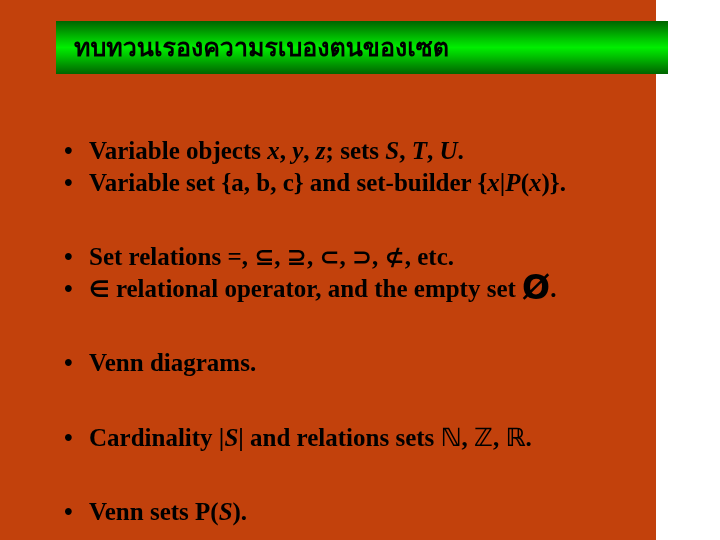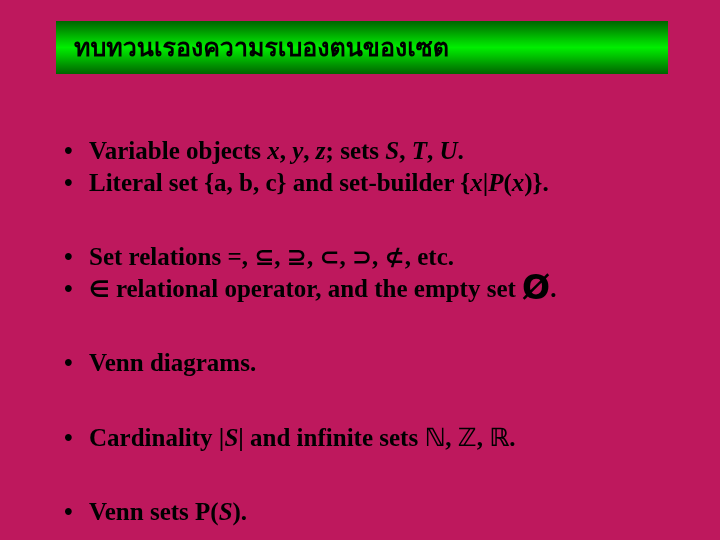--- a/index.html
+++ b/index.html
@@ -8,23 +8,23 @@
   }
   body {
     width: 720px;
     height: 540px;
     background: #ffffff;
     font-family: "Liberation Serif", "DejaVu Serif", serif;
     overflow: hidden;
   }
   .slide {
     position: relative;
-    width: 720px;
+    width: 656px;
     height: 540px;
-    background: #be185d;
+    background: #c2410c;
   }
 
   
   .title-bar {
     position: absolute;
     left: 56px;
     top: 21px;
     width: 612px;
     height: 53px;
     background: linear-gradient(to bottom,
@@ -132,33 +132,33 @@
   <div class="title-bar">
     <div class="title-text">ทบทวนเรองความรเบองตนของเซต</div>
   </div>
 
   <div class="body-area">
     <ul class="bullets">
         <li class="bullet short">
           <span class="btext"><span>Variable objects </span><span class="var">x</span><span>, </span><span class="var">y</span><span>, </span><span class="var">z</span><span>; sets </span><span class="var">S</span><span>, </span><span class="var">T</span><span>, </span><span class="var">U</span><span>.</span></span>
         </li>
         <li class="bullet justified">
-          <span class="btext"><span>Literal set {a, b, c} and set-builder {</span><span class="var">x</span><span>|</span><span class="var">P</span><span>(</span><span class="var">x</span><span>)}.</span></span>
+          <span class="btext"><span>Variable set {a, b, c} and set-builder {</span><span class="var">x</span><span>|</span><span class="var">P</span><span>(</span><span class="var">x</span><span>)}.</span></span>
         </li>
         <li class="bullet short gap-before">
           <span class="btext"><span>Set relations =, </span><span class="relsym">⊆</span><span>, </span><span class="relsym">⊇</span><span>, </span><span class="relsym">⊂</span><span>, </span><span class="relsym">⊃</span><span>, </span><span class="relsym">⊄</span><span>, etc.</span></span>
         </li>
         <li class="bullet justified">
           <span class="btext"><span class="opsym">∈</span><span> relational operator, and the empty set </span><span class="bigsym">Ø</span><span>.</span></span>
         </li>
         <li class="bullet short">
           <span class="btext"><span>Venn diagrams.</span></span>
         </li>
         <li class="bullet short">
-          <span class="btext"><span>Cardinality |</span><span class="var">S</span><span>| and infinite sets </span><span class="bb">ℕ</span><span>, </span><span class="bb">ℤ</span><span>, </span><span class="bb">ℝ</span><span>.</span></span>
+          <span class="btext"><span>Cardinality |</span><span class="var">S</span><span>| and relations sets </span><span class="bb">ℕ</span><span>, </span><span class="bb">ℤ</span><span>, </span><span class="bb">ℝ</span><span>.</span></span>
         </li>
         <li class="bullet short">
           <span class="btext"><span>Venn sets P(</span><span class="var">S</span><span>).</span></span>
         </li>
       </ul>
   </div>
 
 </div>
 
 </body></html>

